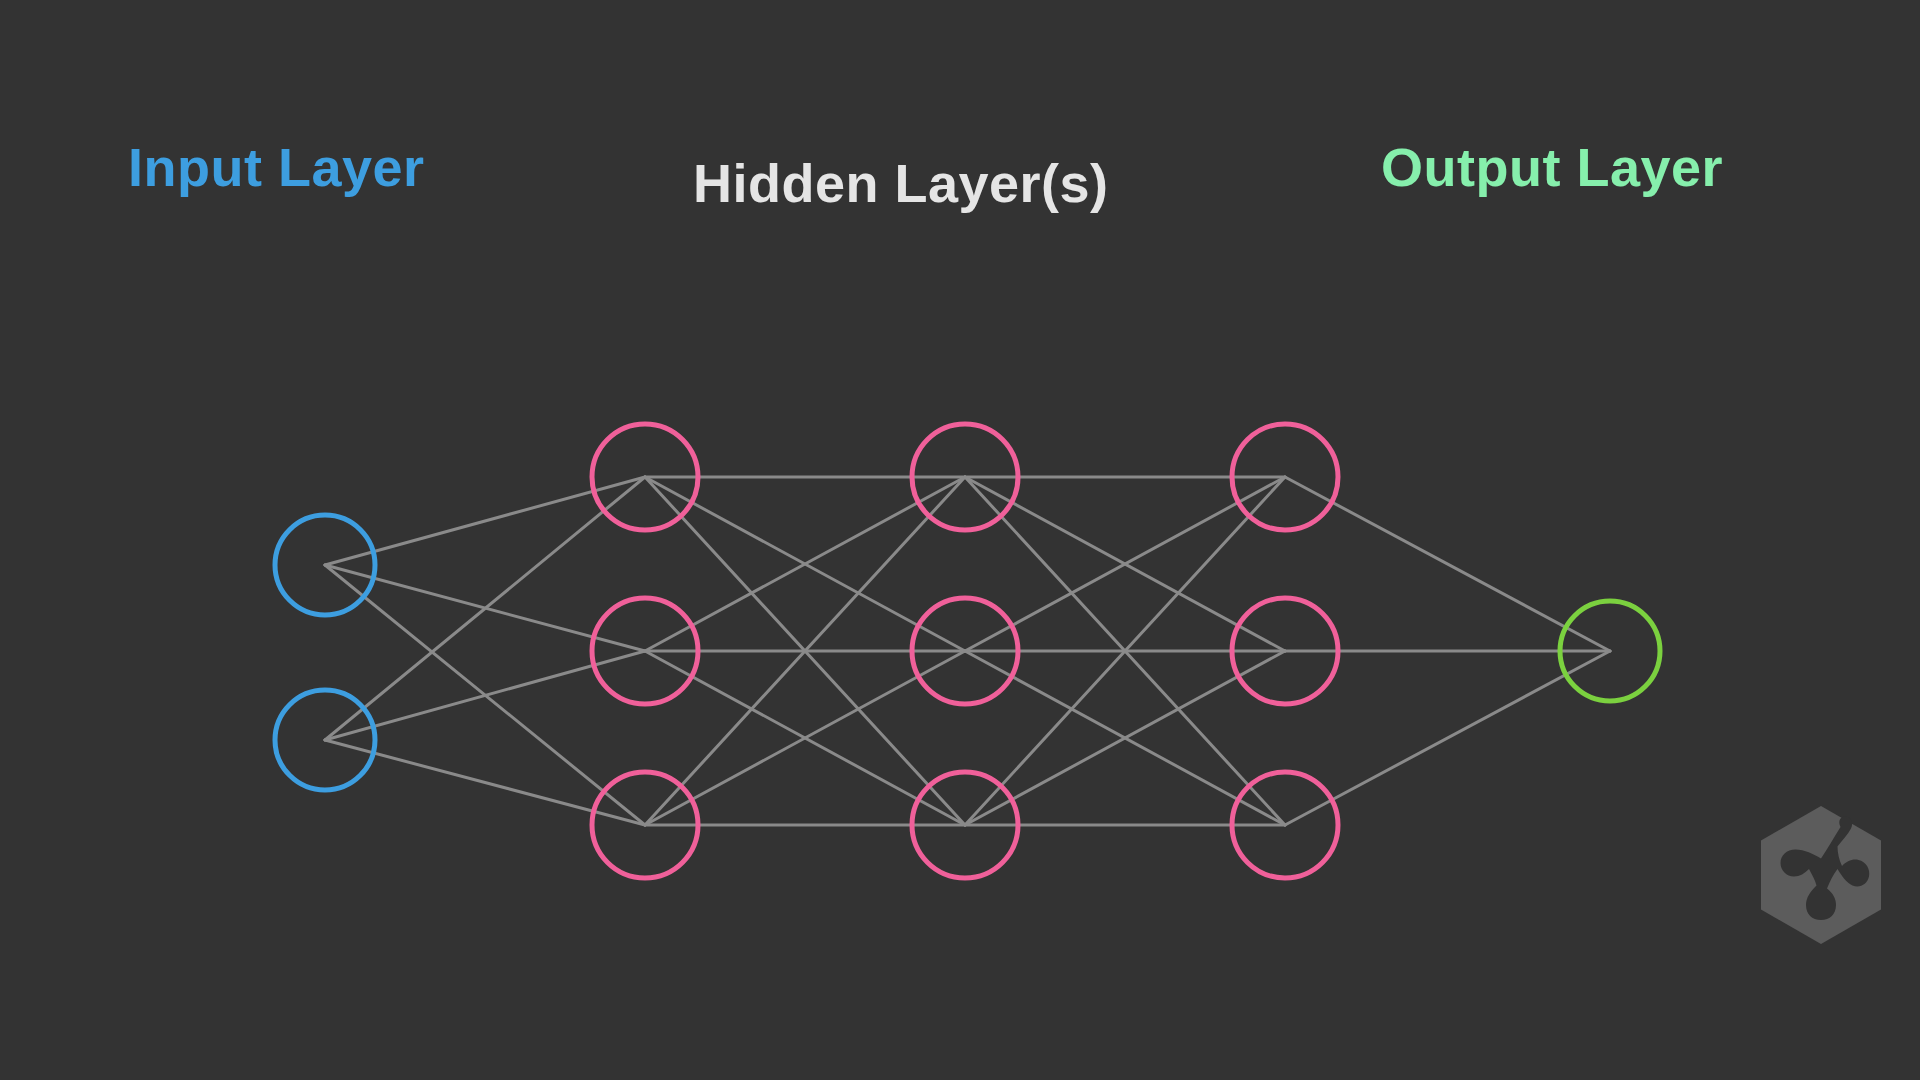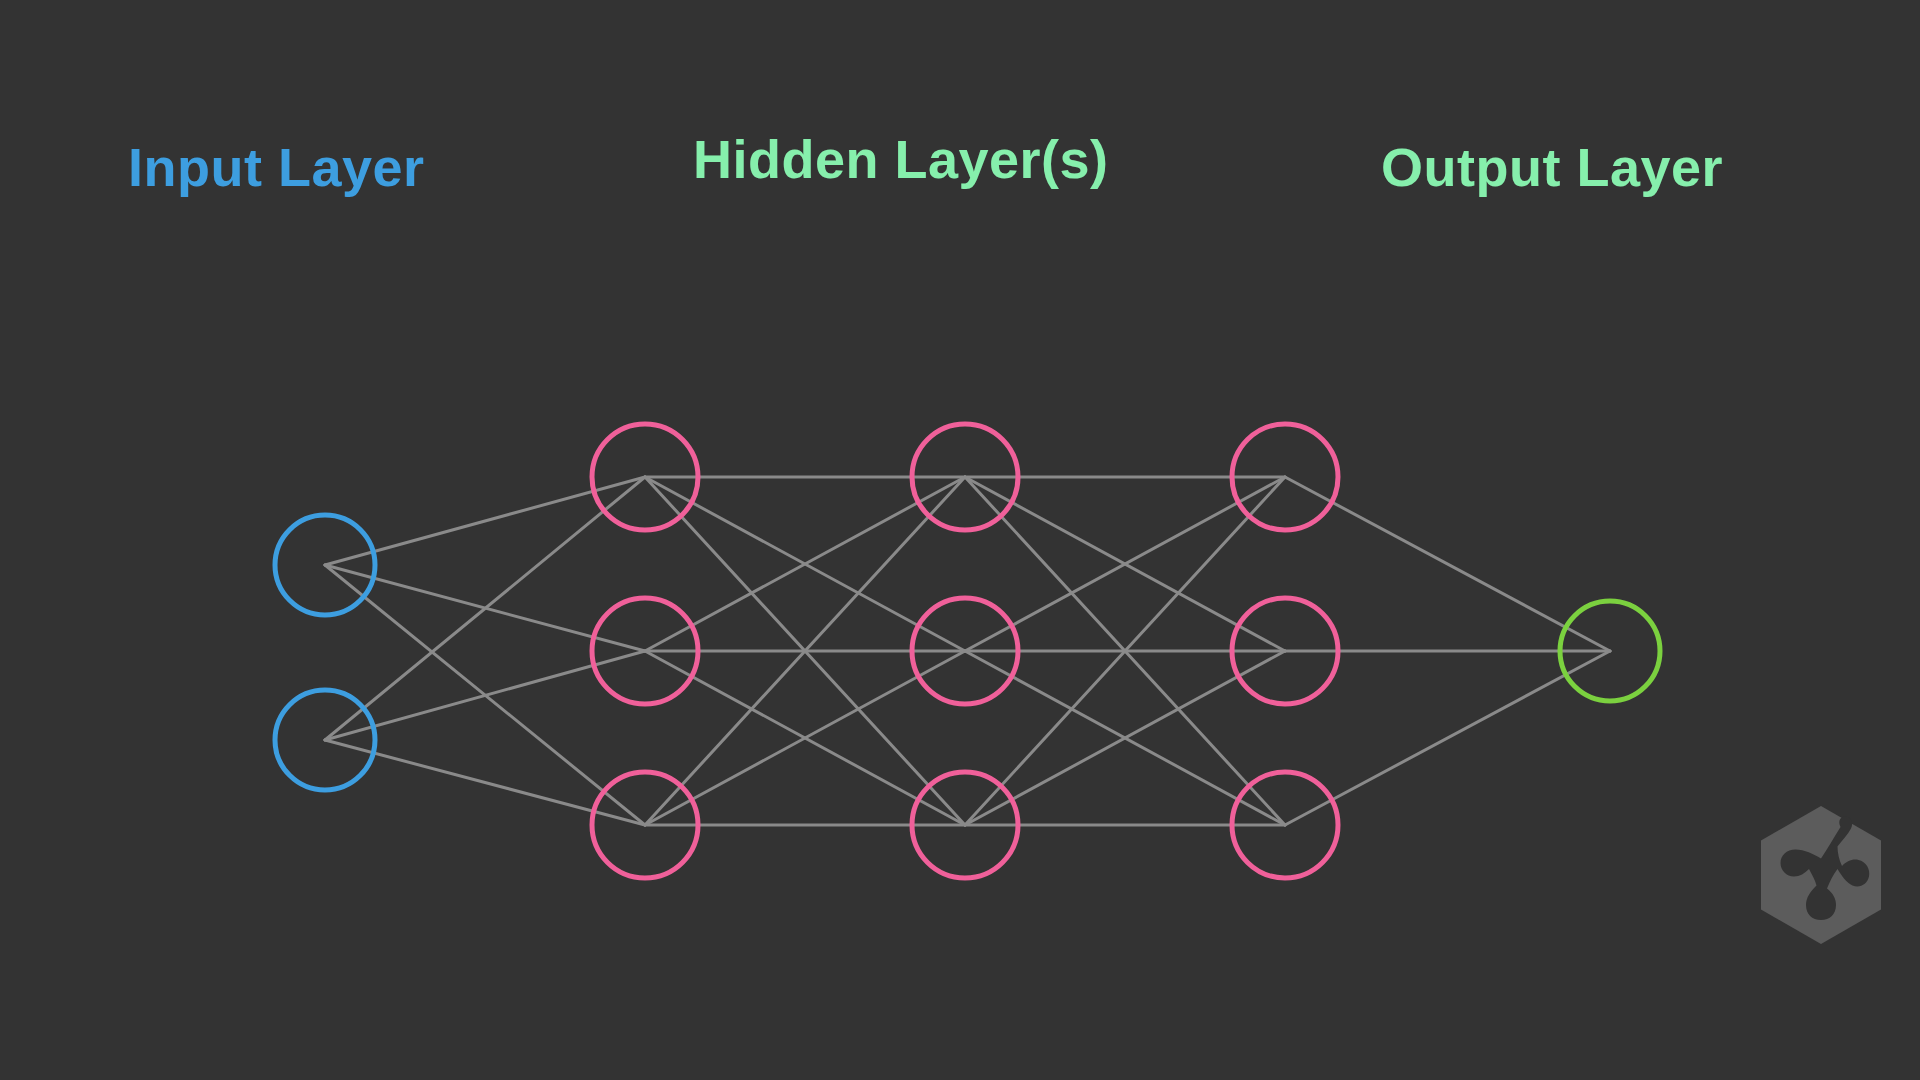--- a/index.html
+++ b/index.html
@@ -89,21 +89,21 @@
         <circle cx="965" cy="825" r="53" fill="none" stroke="#f0609a" stroke-width="5"></circle>
         <circle cx="1285" cy="477" r="53" fill="none" stroke="#f0609a" stroke-width="5"></circle>
         <circle cx="1285" cy="651" r="53" fill="none" stroke="#f0609a" stroke-width="5"></circle>
         <circle cx="1285" cy="825" r="53" fill="none" stroke="#f0609a" stroke-width="5"></circle>
         <circle cx="1610" cy="651" r="50" fill="none" stroke="#7bd13f" stroke-width="5"></circle>
       </g>
   </svg>
 
   <div class="layer-label" id="label-input" style="color: rgb(61, 158, 224); left: 128px; top: 140px;">Input Layer</div>
 
-  <div class="layer-label" id="label-hidden" style="color: #86efac; left: 693px; top: 132px;">Hidden Layer(s)</div>
+  <div class="layer-label" id="label-hidden" style="color: #e5e5e5; left: 693px; top: 156px;">Hidden Layer(s)</div>
 
   <div class="layer-label" id="label-output" style="color: #86efac; left: 1381px; top: 140px;">Output Layer</div>
 
   <svg id="watermark" viewBox="0 0 100 100" style="width: 150px; height: 150px;">
     <path id="wm-hex" d="M50 4 L90 27 L90 73 L50 96 L10 73 L10 27 Z" stroke="none" fill="#5c5c5c"></path>
     <path id="wm-glyph" d="M63 18 C58 26 54 33 50 39 C45 36 39 33 33 33
              C27 33 23 37 23 42 C23 47 27 51 32 51
              C36 51 39 49 42 46 C44 50 46 53 47 57
              C43 61 40 65 40 70 C40 76 44 80 50 80
              C56 80 60 76 60 70 C60 66 58 62 54 59

